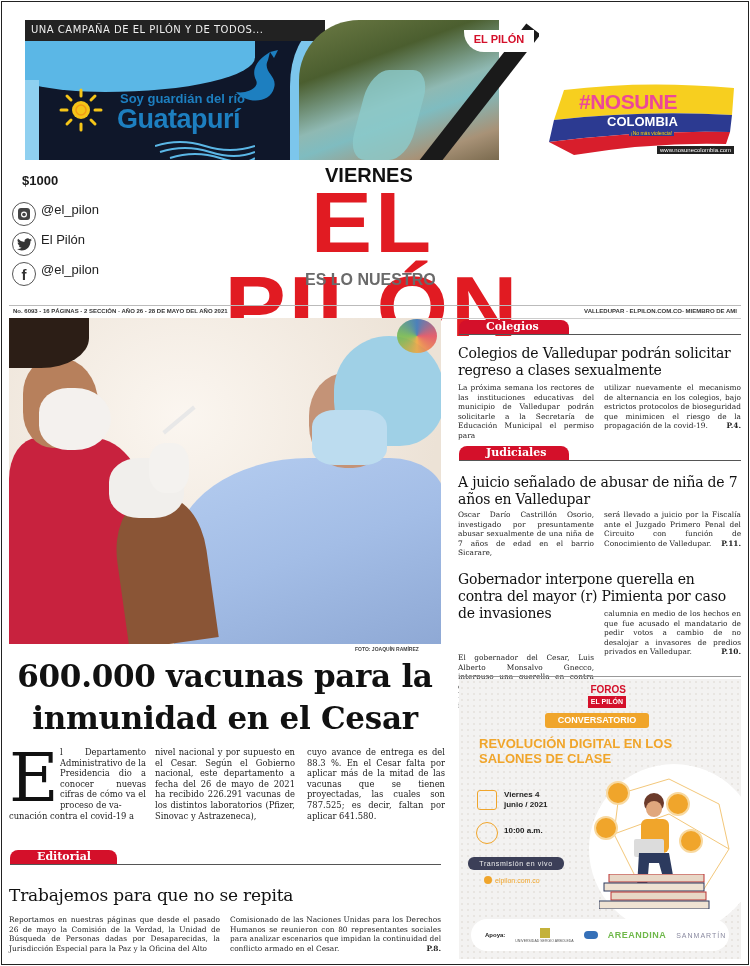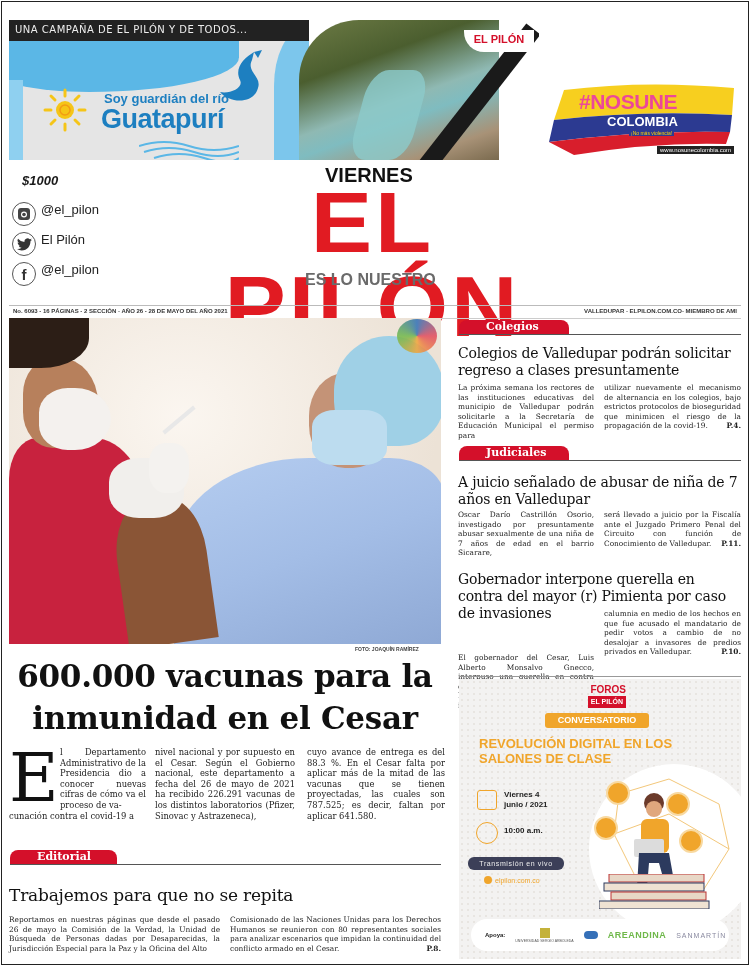--- a/index.html
+++ b/index.html
@@ -2,21 +2,21 @@
 <html><head>
 <meta charset="utf-8">
 <style>
   * { box-sizing: border-box; margin: 0; padding: 0; }
   html, body { width: 750px; height: 966px; overflow: hidden; background: #fff; }
   body { font-family: "DejaVu Serif", serif; color: #1a1a1a; position: relative; }
   .frame { position: absolute; left: 1px; top: 1px; width: 748px; height: 964px; border: 1px solid #222; }
 
   
   .banner { position: absolute; left: 9px; top: 20px; width: 732px; height: 140px; overflow: hidden; background: #fff; }
-  .banner-left { position: absolute; left: 0; top: 0; width: 300px; height: 140px; background: #e5e5e5; overflow: hidden; }
+  .banner-left { position: absolute; left: 16px; top: 0; width: 300px; height: 140px; background: #0f172a; overflow: hidden; }
   .banner-left .blue-swoosh { position: absolute; left: -20px; top: 14px; width: 250px; height: 58px; background: #5bb7e6; border-radius: 0 0 60% 40%; }
   .banner-left .blue-right { position: absolute; left: 265px; top: 10px; width: 70px; height: 140px; background: #7cc6ec; border-radius: 40% 0 0 0; }
   .banner-left .blue-bl { position: absolute; left: 0; top: 60px; width: 14px; height: 80px; background: #8fd0f0; }
   .tagline-bar { position: absolute; left: 0; top: 0; width: 330px; height: 21px; background: #222; color: #eee; font-family: "DejaVu Sans", sans-serif; font-size: 10px; letter-spacing: 0.5px; padding: 4px 6px; }
   .sun { position: absolute; left: 34px; top: 68px; width: 44px; height: 44px; }
   .guata-small { position: absolute; left: 95px; top: 71px; font-family: "Liberation Sans", sans-serif; font-weight: bold; font-size: 13px; color: #1d7fc0; }
   .guata-big { position: absolute; left: 92px; top: 84px; font-family: "Liberation Sans", sans-serif; font-weight: bold; font-size: 27px; color: #1d7fc0; letter-spacing: -0.5px; }
   .guata-waves { position: absolute; left: 130px; top: 118px; width: 100px; height: 22px; }
   .guata-bird { position: absolute; left: 205px; top: 28px; width: 50px; height: 60px; }
   .banner-photo { position: absolute; left: 290px; top: 0; width: 200px; height: 140px; background: linear-gradient(160deg, #6d7b45 0%, #4b5e2f 30%, #8fb9b3 55%, #7fbcc0 65%, #a89277 85%, #7a6a4e 100%); border-radius: 60px 0 0 0; }
@@ -26,21 +26,21 @@
   .banner-right { position: absolute; left: 530px; top: 0; width: 202px; height: 140px; background: #fff; }
   .unamonos { position: absolute; left: 60px; top: 8px; font-family: "Liberation Sans", sans-serif; font-weight: bold; color: #111; font-size: 11px; line-height: 11px; text-align: center; width: 80px; }
   .unamonos .small { font-size: 9px; }
   .flag { position: absolute; left: 5px; top: 60px; width: 195px; height: 75px; }
   .nosune { position: absolute; left: 40px; top: 70px; font-family: "Liberation Sans", sans-serif; font-weight: bold; color: #ec4899; font-size: 21px; letter-spacing: -0.5px; }
   .colombia { position: absolute; left: 68px; top: 94px; font-family: "Liberation Sans", sans-serif; font-weight: bold; color: #fff; font-size: 13px; }
   .nomas { position: absolute; left: 90px; top: 110px; background: #2c3a91; color: #ffd400; font-size: 5px; font-family: "Liberation Sans", sans-serif; padding: 0 2px; }
   .nosune-url { position: absolute; left: 118px; top: 126px; background: #222; color: #fff; font-size: 6px; font-family: "Liberation Sans", sans-serif; padding: 1px 3px; }
 
   
-  .price { position: absolute; left: 22px; top: 173px; font-family: "Liberation Sans", sans-serif; font-weight: bold; font-size: 13px; font-style: italic; }
+  .price { position: absolute; left: 22px; top: 173px; font-family: "Liberation Sans", sans-serif; font-weight: bold; font-size: 13px; }
   .social { position: absolute; left: 12px; font-family: "Liberation Sans", sans-serif; font-size: 13px; color: #222; display: flex; gap: 5px; }
   .social .ico { width: 24px; height: 24px; border: 1.5px solid #555; border-radius: 50%; display: flex; align-items: center; justify-content: center; }
   .weekday { position: absolute; left: 325px; top: 164px; font-family: "Liberation Sans", sans-serif; font-weight: bold; font-size: 20px; color: #111; }
   .logo { position: absolute; left: 150px; top: 180px; width: 445px; font-family: "Liberation Sans", sans-serif; font-weight: bold; font-size: 92px; line-height: 92px; color: #e11b22; letter-spacing: 3px; text-align: center; transform: scaleY(0.92); transform-origin: top; }
   .slogan { position: absolute; left: 305px; top: 271px; font-family: "Liberation Sans", sans-serif; font-weight: bold; font-size: 16px; color: #6a6a6a; }
 
   .infoline { position: absolute; left: 9px; top: 305px; width: 732px; height: 12px; border-top: 1px solid #bbb; font-family: "Liberation Sans", sans-serif; font-weight: bold; font-size: 6px; color: #333; display: flex; justify-content: space-between; padding: 2px 4px 0 4px; }
   .infoline::after { content: ""; position: absolute; left: 0; right: 0; bottom: -2px; height: 1px; background: #ccc; }
 
   
@@ -220,21 +220,21 @@
 <div class="section-rule" style="left:10px;top:864px;width:431px;"></div>
 <div class="brief-title" style="left:9px;top:887px;width:432px;font-size:17px;">Trabajemos para que no se repita</div>
 <div class="brief-body" style="left:9px;top:915px;width:211px;">Reportamos en nuestras páginas que desde el pasado 26 de mayo la Comisión de la Verdad, la Unidad de Búsqueda de Personas dadas por Desaparecidas, la Jurisdicción Especial para la Paz y la Oficina del Alto</div>
 <div class="brief-body" style="left:230px;top:915px;width:211px;">
   <span>Comisionado de las Naciones Unidas para los Derechos Humanos se reunieron con 80 representantes sociales para analizar escenarios que impidan la continuidad del conflicto armado en el Cesar.</span>
   <span class="pg">P.8.</span>
 </div>
 
 <div class="section-tab" style="left:459px;top:320px;width:110px;">Colegios</div>
 <div class="section-rule" style="left:459px;top:334px;width:282px;"></div>
-<div class="brief-title" style="left:458px;top:345px;width:285px;">Colegios de Valledupar podrán solicitar regreso a clases presuntamente</div>
+<div class="brief-title" style="left:458px;top:345px;width:285px;">Colegios de Valledupar podrán solicitar regreso a clases sexualmente</div>
 <div class="brief-body" style="left:458px;top:383px;width:136px;">La próxima semana los rectores de las instituciones educativas del municipio de Valledupar podrán solicitarle a la Secretaría de Educación Municipal el permiso para</div>
 <div class="brief-body" style="left:604px;top:383px;width:137px;">
   <span>utilizar nuevamente el mecanismo de alternancia en los colegios, bajo estrictos protocolos de bioseguridad que minimicen el riesgo de la propagación de la covid-19.</span>
   <span class="pg">P.4.</span>
 </div>
 
 <div class="section-tab" style="left:459px;top:446px;width:110px;">Judiciales</div>
 <div class="section-rule" style="left:459px;top:460px;width:282px;"></div>
 <div class="brief-title" style="left:458px;top:474px;width:285px;">A juicio señalado de abusar de niña de 7 años en Valledupar</div>
 <div class="brief-body" style="left:458px;top:510px;width:136px;">Oscar Darío Castrillón Osorio, investigado por presuntamente abusar sexualmente de una niña de 7 años de edad en el barrio Sicarare,</div>

